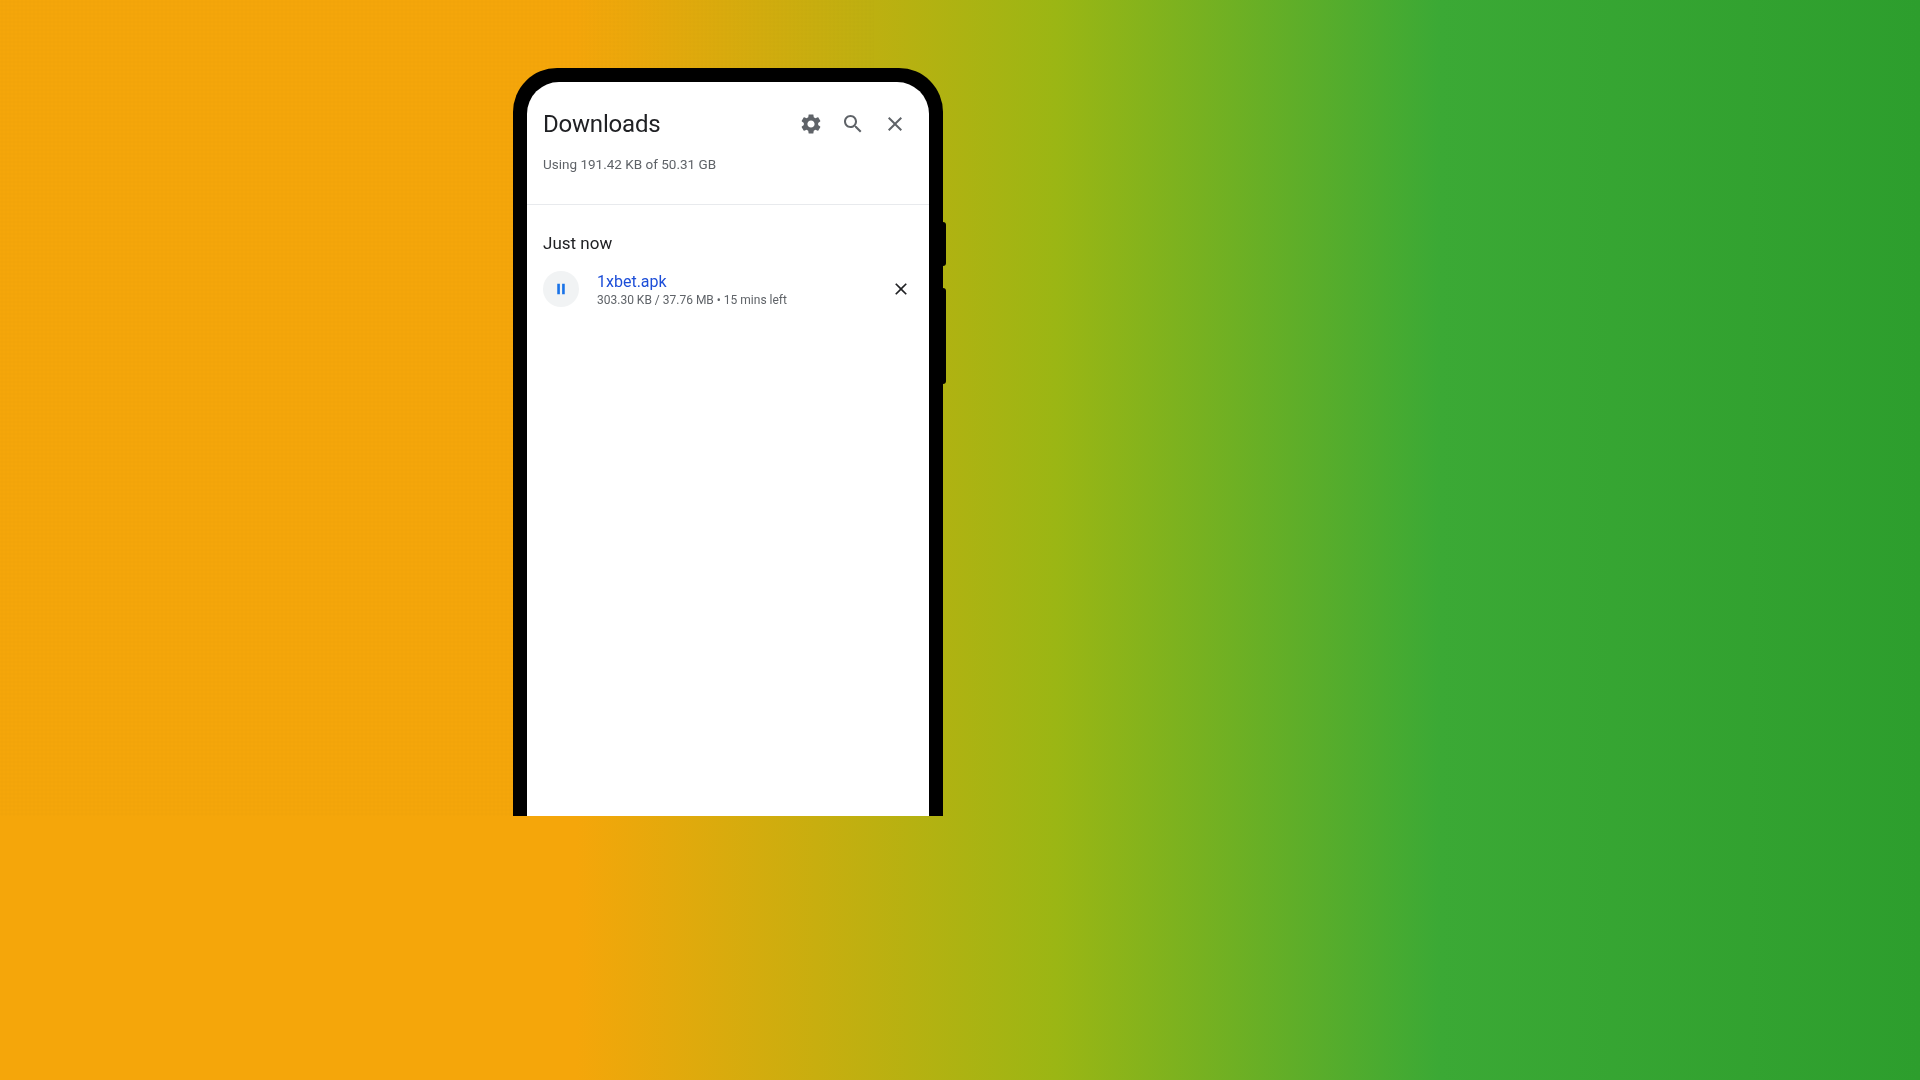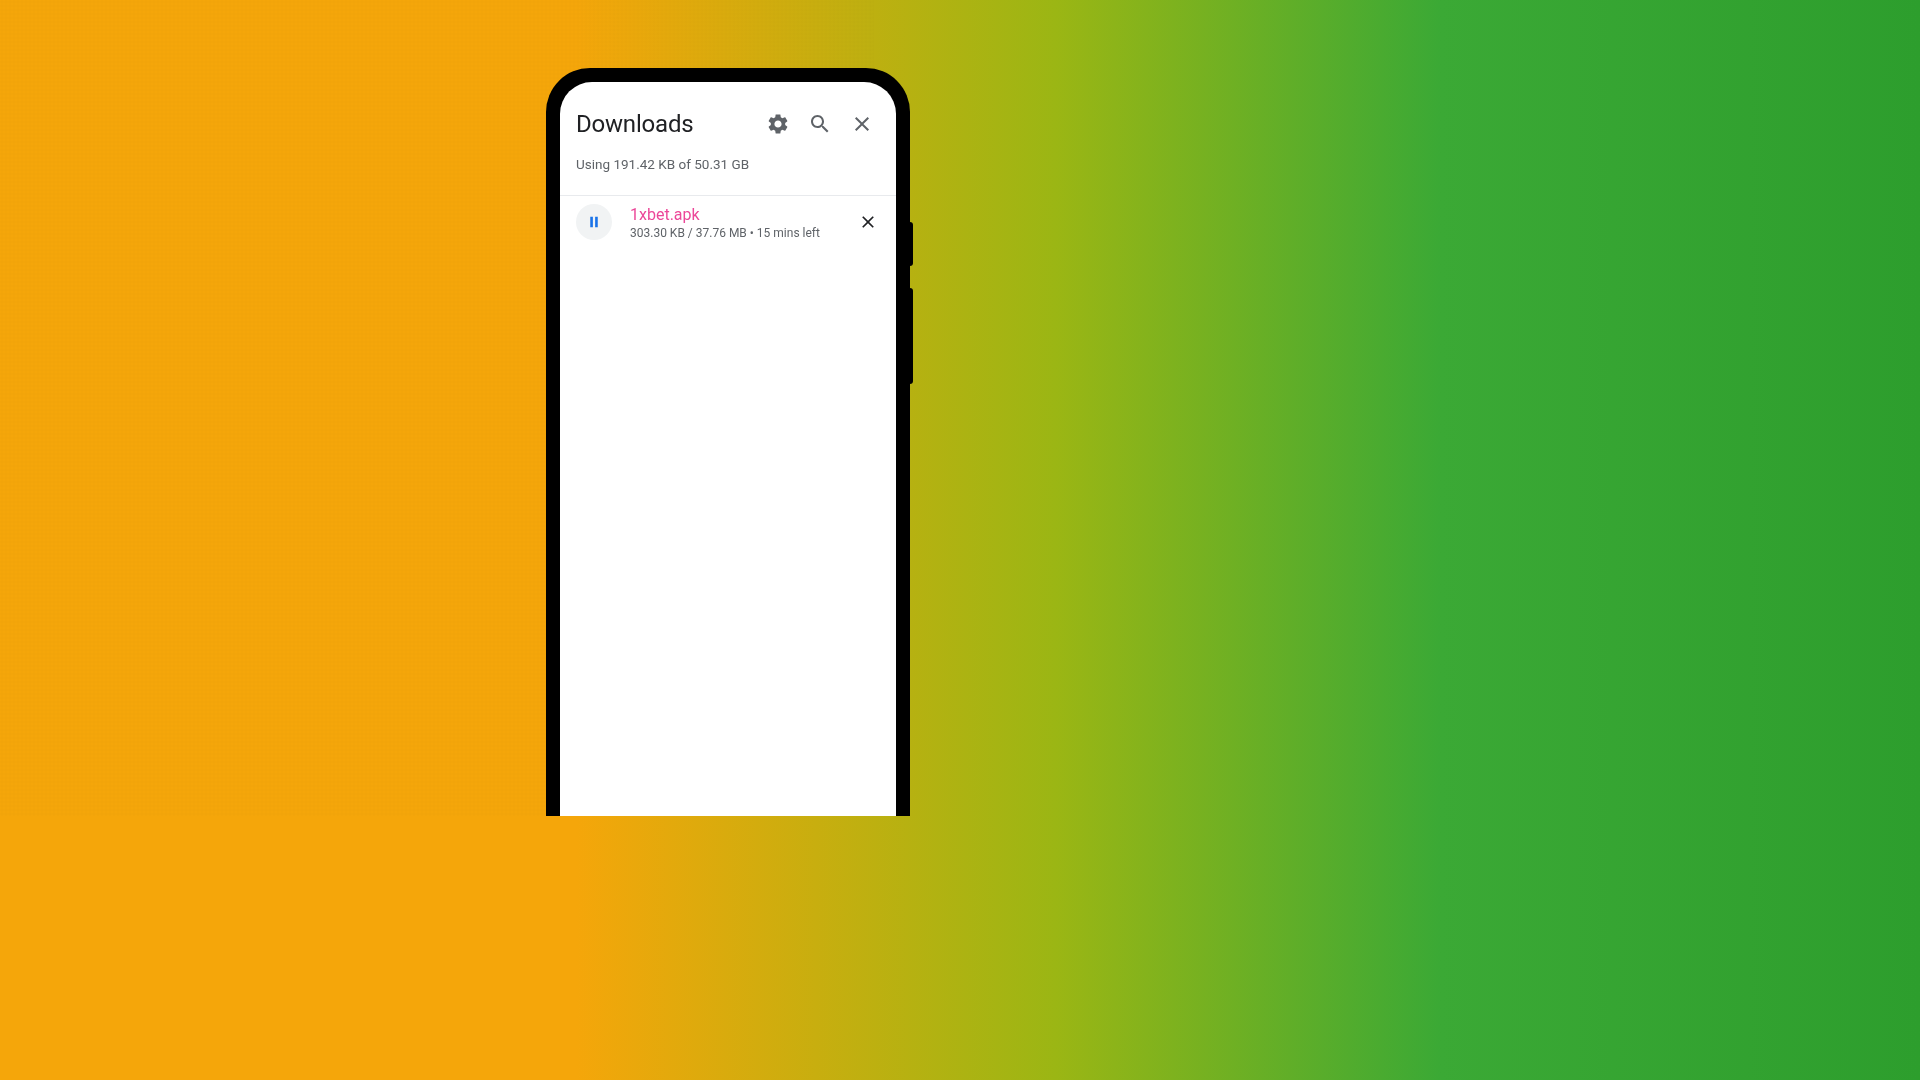--- a/index.html
+++ b/index.html
@@ -30,21 +30,21 @@
       height: 100%;
       opacity: 0.05;
       background-image: repeating-radial-gradient(circle at 50% 50%, transparent 0, rgba(0,0,0,0.3) 1px, transparent 2px);
       background-size: 4px 4px;
       pointer-events: none;
     }
     
     .phone-frame {
       position: relative;
       margin-top: 68px;
-      width: 364px;
+      width: 430px;
       height: 900px;
       background: #000;
       border-radius: 44px;
       padding: 14px;
     }
     
     .phone-buttons-right {
       position: absolute;
       right: -3px;
       top: 154px;
@@ -103,21 +103,21 @@
       cursor: pointer;
       color: #5f6368;
     }
     
     .icon-btn svg {
       width: 24px;
       height: 24px;
     }
     
     .storage-info {
-      padding: 6px 16px 23px 16px;
+      padding: 6px 16px 32px 16px;
       font-size: 13.5px;
       color: #5f6368;
       border-bottom: 1px solid #e8eaed;
     }
     
     .section-label {
       padding: 28px 16px 10px 16px;
       font-size: 17px;
       color: #202124;
       font-weight: 400;
@@ -147,21 +147,21 @@
       height: 18px;
     }
     
     .download-info {
       flex: 1;
       min-width: 0;
     }
     
     .download-filename {
       font-size: 16px;
-      color: #ec4899;
+      color: #1d4ed8;
       margin-bottom: 2px;
     }
     
     .download-progress {
       font-size: 12px;
       color: #5f6368;
     }
     
     .cancel-btn {
       width: 24px;
@@ -204,20 +204,21 @@
         <div class="icon-btn">
           <svg viewBox="0 0 24 24" fill="currentColor">
             <path d="M19 6.41L17.59 5 12 10.59 6.41 5 5 6.41 10.59 12 5 17.59 6.41 19 12 13.41 17.59 19 19 17.59 13.41 12z"></path>
           </svg>
         </div>
       </div>
     </div>
 
     <div class="storage-info">Using 191.42 KB of 50.31 GB</div>
 
+    <div class="section-label">Just now</div>
 
     <div class="download-item">
       <div class="pause-circle">
         <svg viewBox="0 0 24 24" fill="#1a73e8">
           <path d="M7 5h3.5v14H7zm6.5 0H17v14h-3.5z"></path>
         </svg>
       </div>
       <div class="download-info">
         <div class="download-filename">1xbet.apk</div>
         <div class="download-progress">303.30 KB / 37.76 MB • 15 mins left</div>

